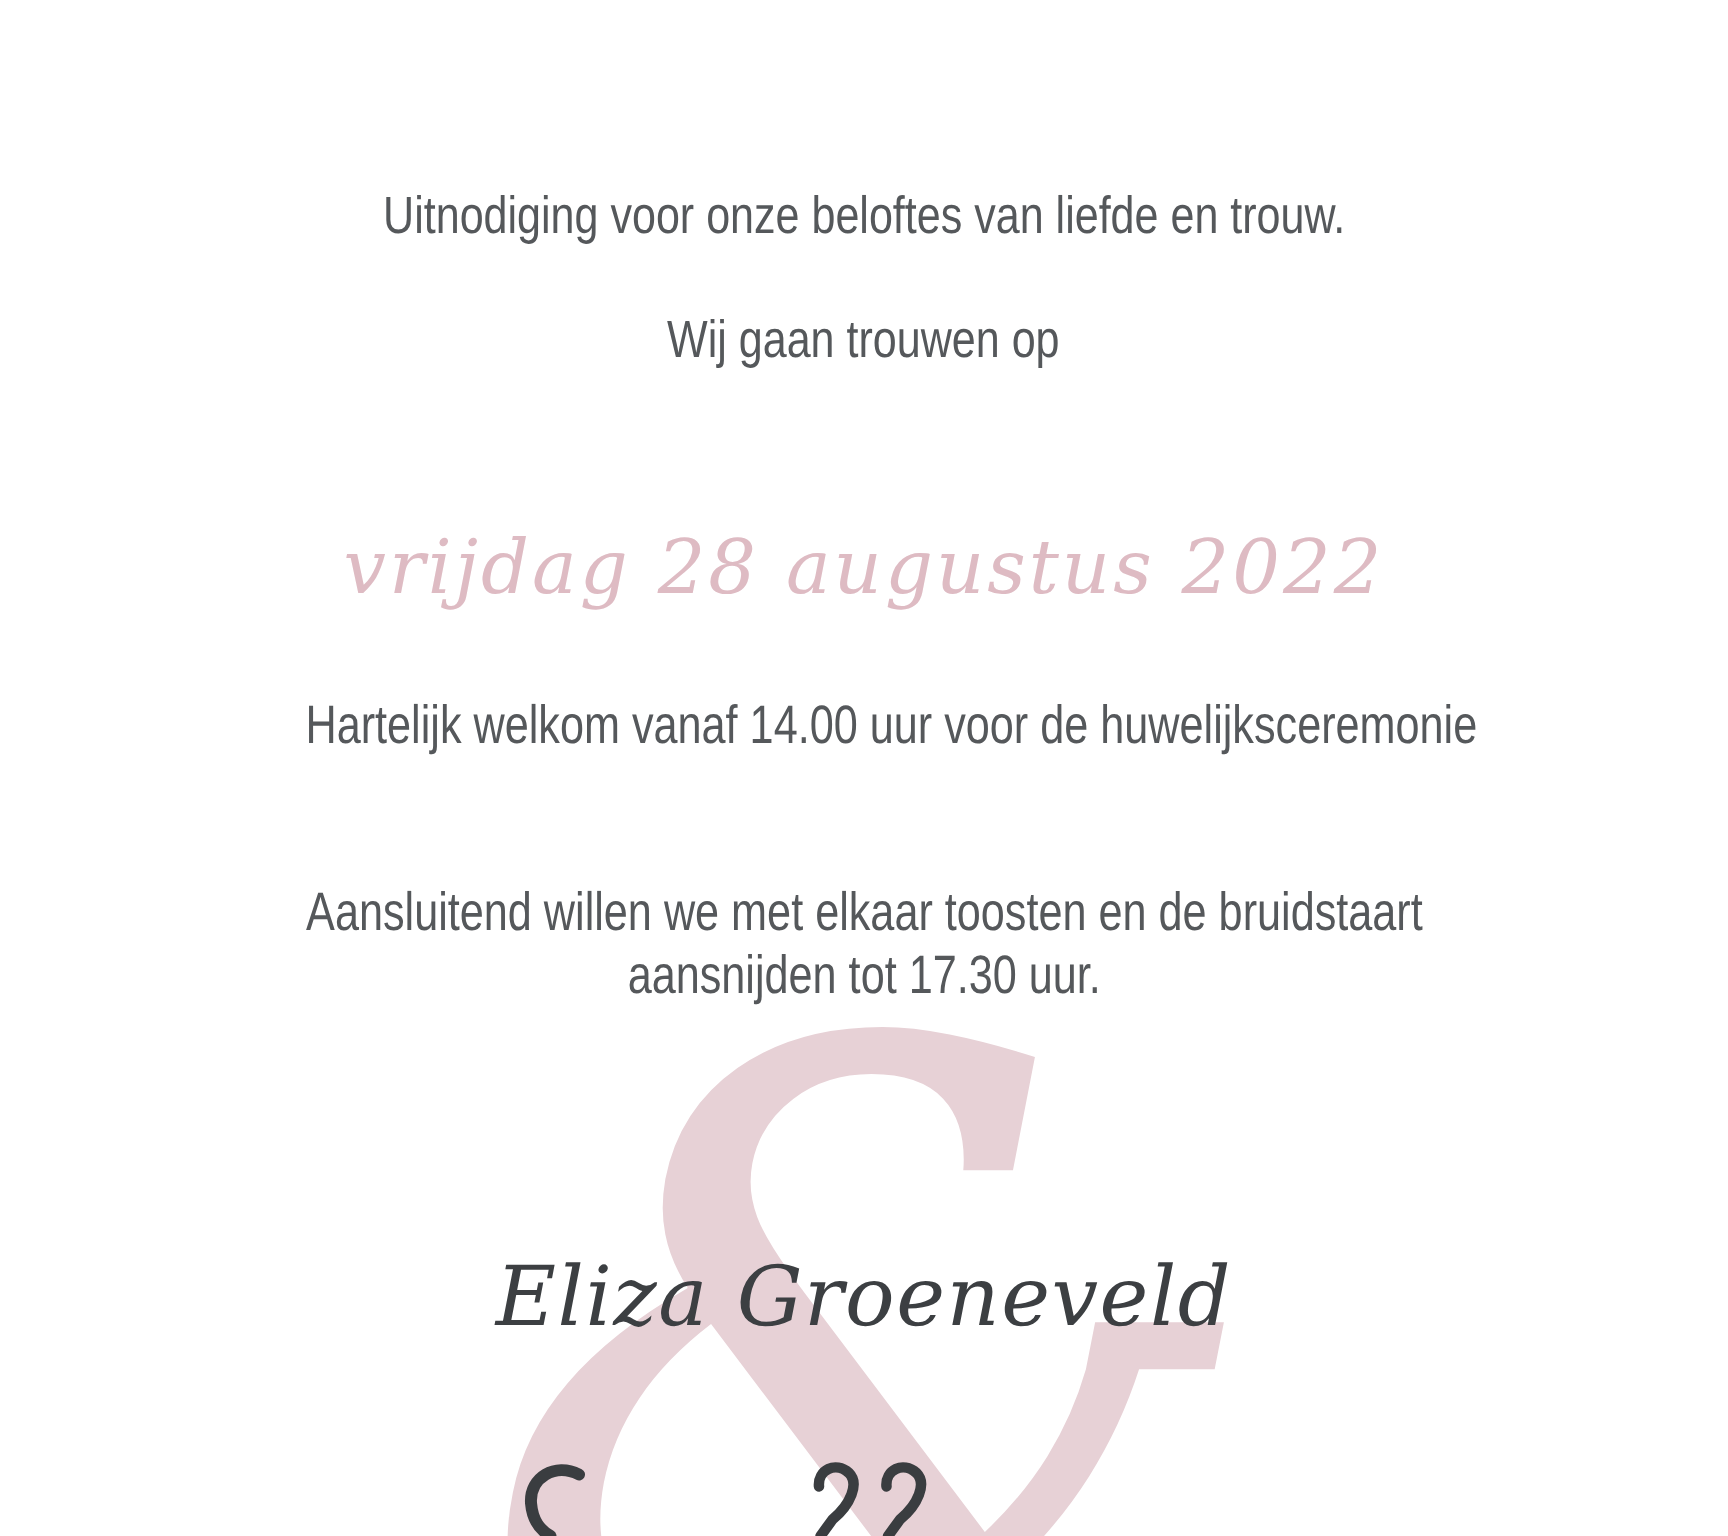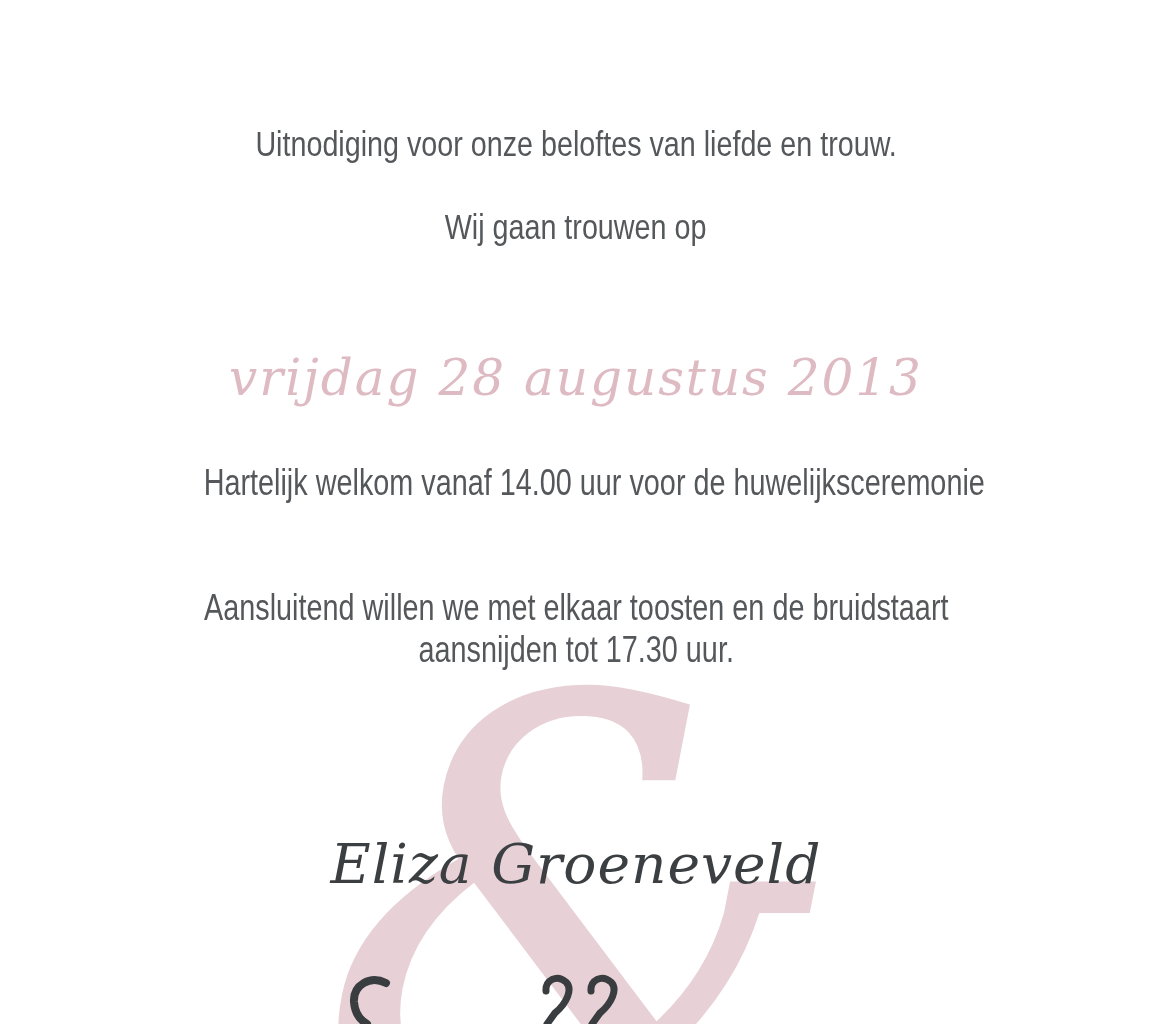--- a/index.html
+++ b/index.html
@@ -87,21 +87,21 @@
 
   <div class="line sans intro1">
     <span class="scalex">Uitnodiging voor onze beloftes van liefde en trouw.</span>
   </div>
 
   <div class="line sans intro2">
     <span class="scalex">Wij gaan trouwen op</span>
   </div>
 
   <div class="line script-date">
-    <span>vrijdag 28 augustus 2013</span>
+    <span>vrijdag 28 augustus 2022</span>
   </div>
 
   <div class="para sans ceremony">
     <div>
       <span class="scalex">Hartelijk welkom vanaf 14.00 uur voor de huwelijksceremonie</span>
     </div>
   </div>
 
   <div class="para sans toast">
     <div>

